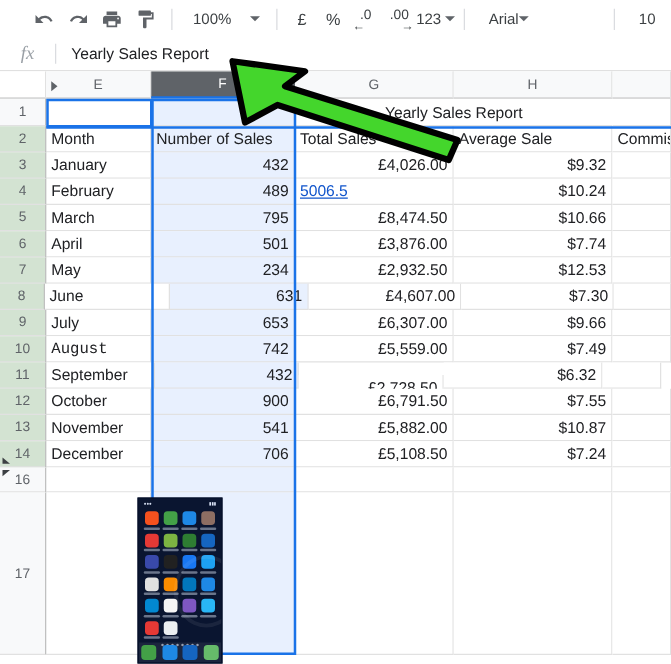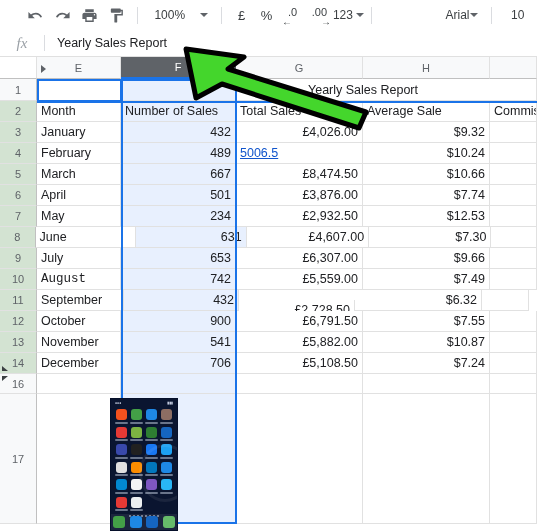--- a/index.html
+++ b/index.html
@@ -52,21 +52,21 @@
     display: flex; align-items: flex-start; justify-content: center;
     color: #3c4043; font-size: 11px; cursor: pointer; padding-top: 3px;
   }
   .tb-dec .arr { position: absolute; bottom: 1px; font-size: 10px; line-height: 8px; }
   .tb-dec .arr.l { left: 3px; }
   .tb-dec .arr.r { right: 2px; }
   .tb-123 { font-size: 12px; color: #3c4043; display:flex; align-items:center; cursor:pointer; }
   .tb-font {
     width: 108px; height: 24px; display: flex; align-items: center;
     color: #3c4043; font-size: 12px; padding-left: 12px; cursor: pointer;
-    justify-content: flex-end; padding-right: 6px;
+    justify-content: flex-start; padding-right: 6px;
   }
   .tb-size {
     width: 40px; height: 24px; display: flex; align-items: center;
     justify-content: center; color: #3c4043; font-size: 12px; cursor: pointer;
   }
 
   
   .formulabar {
     position: absolute; left: 0; top: 30px; width: 537px; height: 27px;
     background: #ffffff; display: flex; align-items: center;
@@ -332,21 +332,21 @@
           <div class="cell right selcol" style="width: 115px; height: 21px;">489</div>
           <div class="cell link" style="width: 127px; height: 21px;">5006.5</div>
           <div class="cell right" style="width: 127px; height: 21px;">$10.24</div>
           <div class="cell" style="width: 47px; height: 21px;"></div>
         </div>
         <div class="row" style="height: 21px;">
           <div class="rowh green">
             <span>5</span>
           </div>
           <div class="cell" style="width: 84px; height: 21px;">March</div>
-          <div class="cell right selcol" style="width: 115px; height: 21px;">667</div>
+          <div class="cell right selcol" style="width: 115px; height: 21px;">795</div>
           <div class="cell right" style="width: 127px; height: 21px;">£8,474.50</div>
           <div class="cell right" style="width: 127px; height: 21px;">$10.66</div>
           <div class="cell" style="width: 47px; height: 21px;"></div>
         </div>
         <div class="row" style="height: 21px;">
           <div class="rowh green">
             <span>6</span>
           </div>
           <div class="cell" style="width: 84px; height: 21px;">April</div>
           <div class="cell right selcol" style="width: 115px; height: 21px;">501</div>

